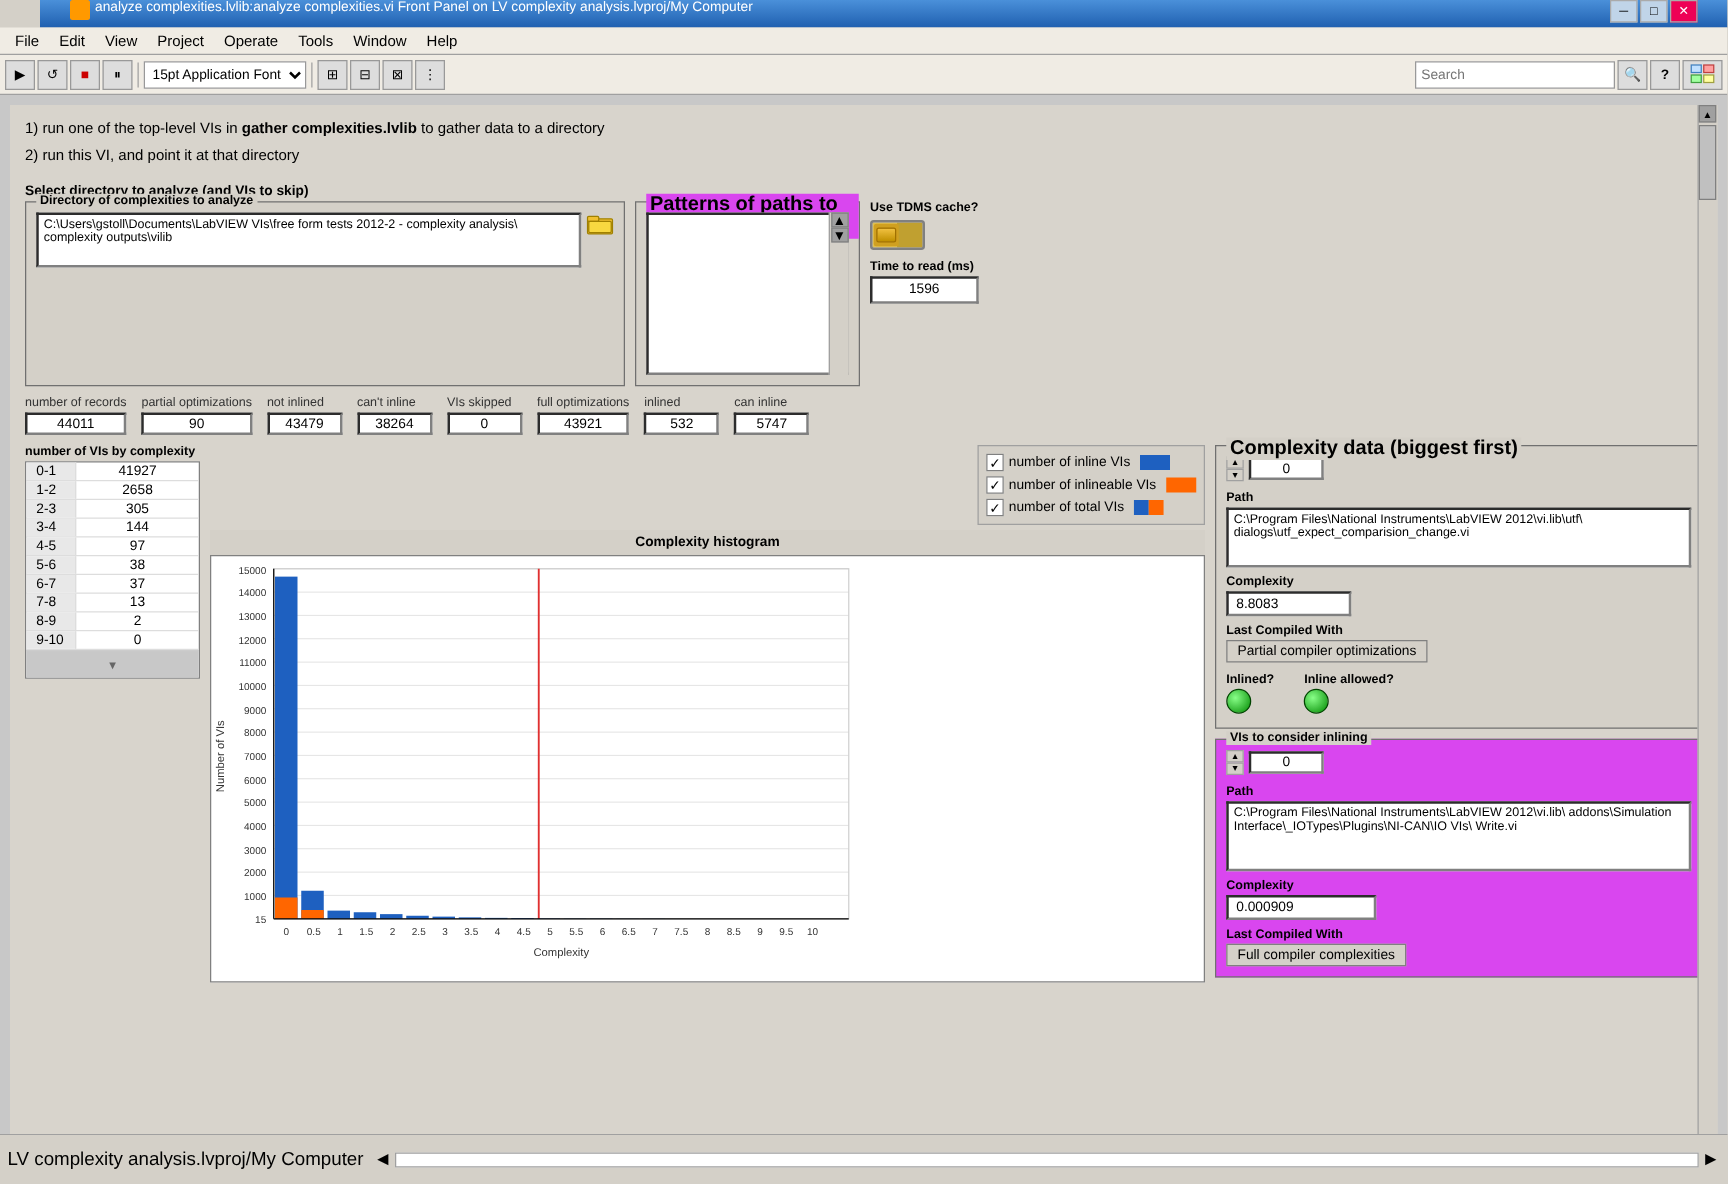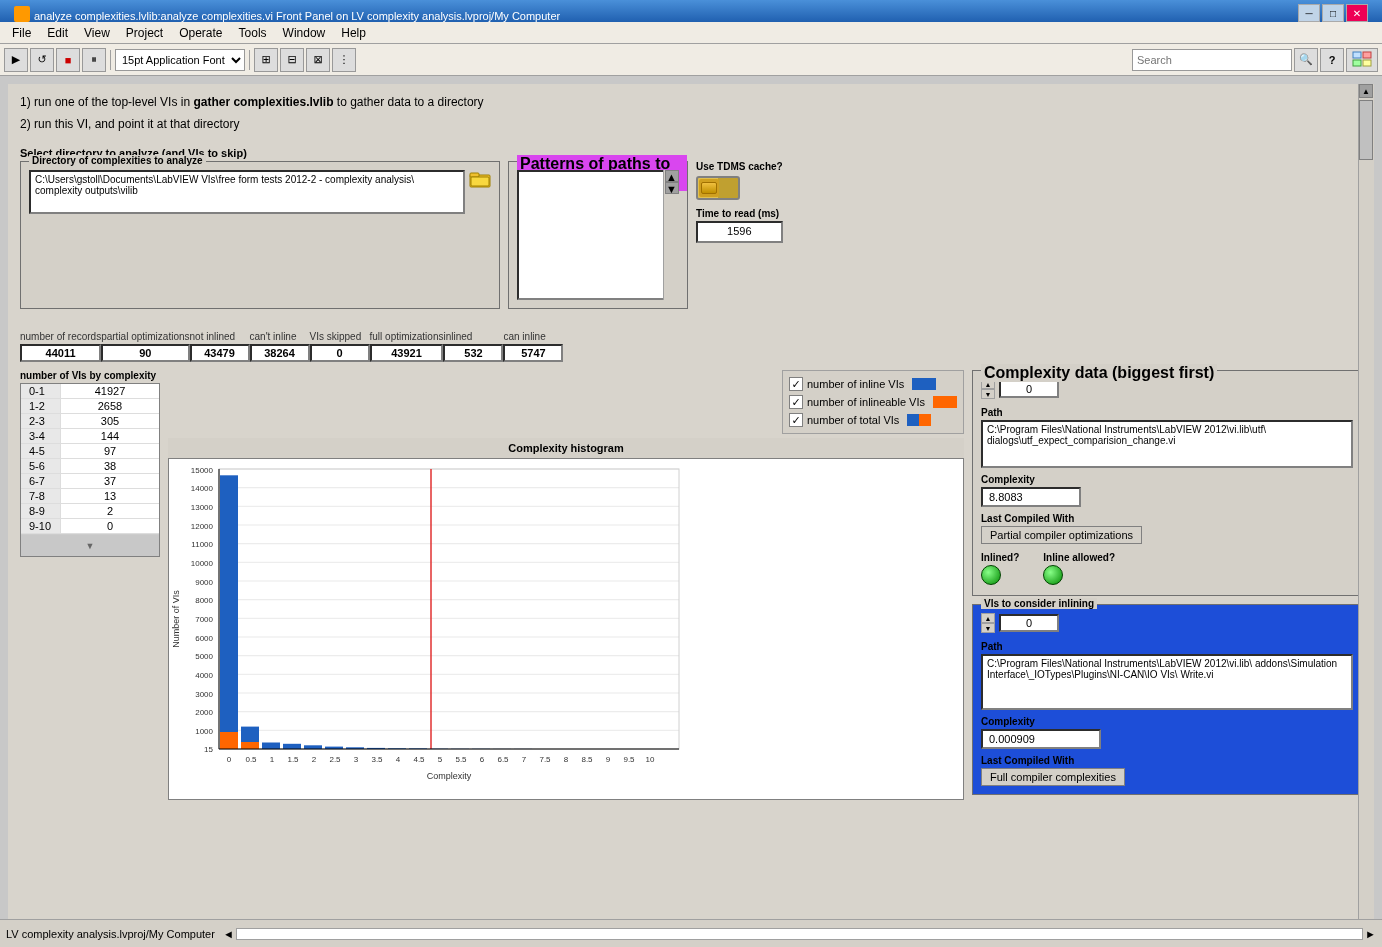--- a/index.html
+++ b/index.html
@@ -12,24 +12,25 @@
       width: 1382px;
       height: 947px;
     }
 
     
     .title-bar {
       background: linear-gradient(to bottom, #4a90d9, #2060b0);
       color: white;
       height: 22px;
       display: flex;
-      align-items: flex-end;
-      padding: 0 14px;
+      align-items: flex-start;
+      padding: 0 24px;
       font-size: 11px;
       user-select: none;
+      margin-left: 32px;
     }
     .title-bar .title-icon {
       width: 16px; height: 16px; margin-right: 4px;
       background: #f90; border-radius: 2px; flex-shrink: 0;
     }
     .title-bar .title-text { flex: 1; }
     .title-bar .win-btn {
       width: 22px; height: 18px; border: 1px solid #aaa;
       background: #c0d4e8; cursor: pointer; margin-left: 2px;
       font-size: 10px; display: flex; align-items: center; justify-content: center;
@@ -134,45 +135,44 @@
       font-size: 10px;
       color: #333;
     }
     .stat-value {
       background: white;
       border: 2px inset #808080;
       padding: 1px 6px;
       font-size: 11px;
       min-width: 60px;
       text-align: center;
-      font-weight: bold;
     }
     .legend-item {
       display: flex;
       align-items: center;
       gap: 4px;
       font-size: 11px;
     }
     .legend-checkbox {
       width: 14px; height: 14px;
       border: 1px solid #808080;
       background: white;
       display: flex; align-items: center; justify-content: center;
       cursor: pointer;
     }
 
     
     .status-bar {
-      height: 28px;
+      height: 40px;
       background: #d4d0c8;
       border-top: 1px solid #a0a0a0;
       display: flex;
       align-items: center;
       padding: 0 6px;
-      font-size: 11px;
+      font-size: 15px;
       position: absolute;
       bottom: 0;
       left: 0; right: 0;
     }
     .vi-complexity-row {
       display: flex;
       border-bottom: 1px solid #ddd;
     }
     .vi-complexity-range {
       width: 40px; padding: 1px 8px;
@@ -314,21 +314,21 @@
             </div>
           </div>
         </div>
         <div>
           <div style="font-size:10px;font-weight:bold;margin-bottom:2px;">Time to read (ms)</div>
           <div class="lv-display" style="min-width:80px;">1596</div>
         </div>
       </div>
     </div>
 
-    <div style="display:flex; padding:0 8px 8px 8px; flex-wrap:wrap;margin-top:14px;">
+    <div style="display:flex; gap:12px; padding:0 8px 8px 8px; flex-wrap:wrap;">
       <div class="stat-group">
         <div class="stat-label">number of records</div>
         <div class="stat-value">44011</div>
       </div>
       <div class="stat-group">
         <div class="stat-label">partial optimizations</div>
         <div class="stat-value">90</div>
       </div>
       <div class="stat-group">
         <div class="stat-label">not inlined</div>
@@ -575,21 +575,21 @@
               <div style="font-size:10px;font-weight:bold;margin-bottom:2px;">Inlined?</div>
               <div class="led-green"></div>
             </div>
             <div>
               <div style="font-size:10px;font-weight:bold;margin-bottom:2px;">Inline allowed?</div>
               <div class="led-green"></div>
             </div>
           </div>
         </div>
 
-        <div style="border:1px solid #707070;background:#1d4ed8;padding:8px;position:relative;">
+        <div style="border:1px solid #707070;background:#d946ef;padding:8px;position:relative;">
           <div style="position:absolute;top:-7px;left:8px;background:#d4d0c8;padding:0 3px;font-size:10px;font-weight:bold;">VIs to consider inlining</div>
           
           
           <div style="display:flex;align-items:center;gap:4px;margin-bottom:8px;">
             <div style="display:flex;flex-direction:column;">
               <div style="width:14px;height:10px;background:#d4d0c8;border:1px solid #a0a0a0;cursor:pointer;display:flex;align-items:center;justify-content:center;font-size:7px;">▲</div>
               <div style="width:14px;height:10px;background:#d4d0c8;border:1px solid #a0a0a0;cursor:pointer;display:flex;align-items:center;justify-content:center;font-size:7px;">▼</div>
             </div>
             <div style="background:white;border:2px inset #808080;padding:1px 6px;font-size:11px;width:60px;text-align:center;">0</div>
           </div>

